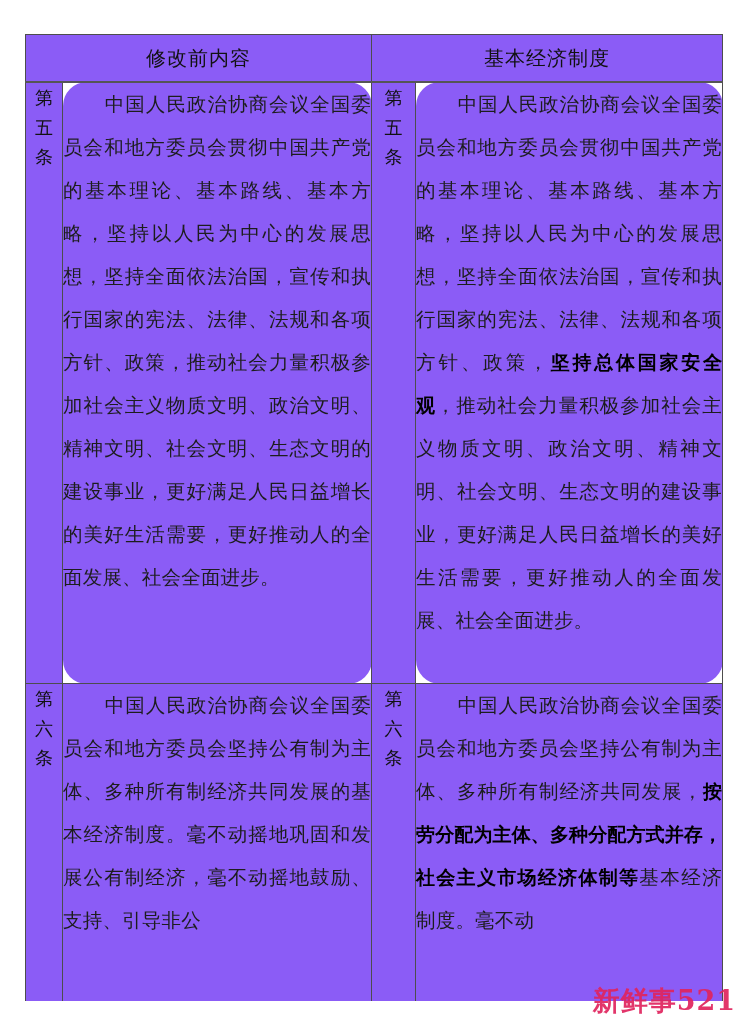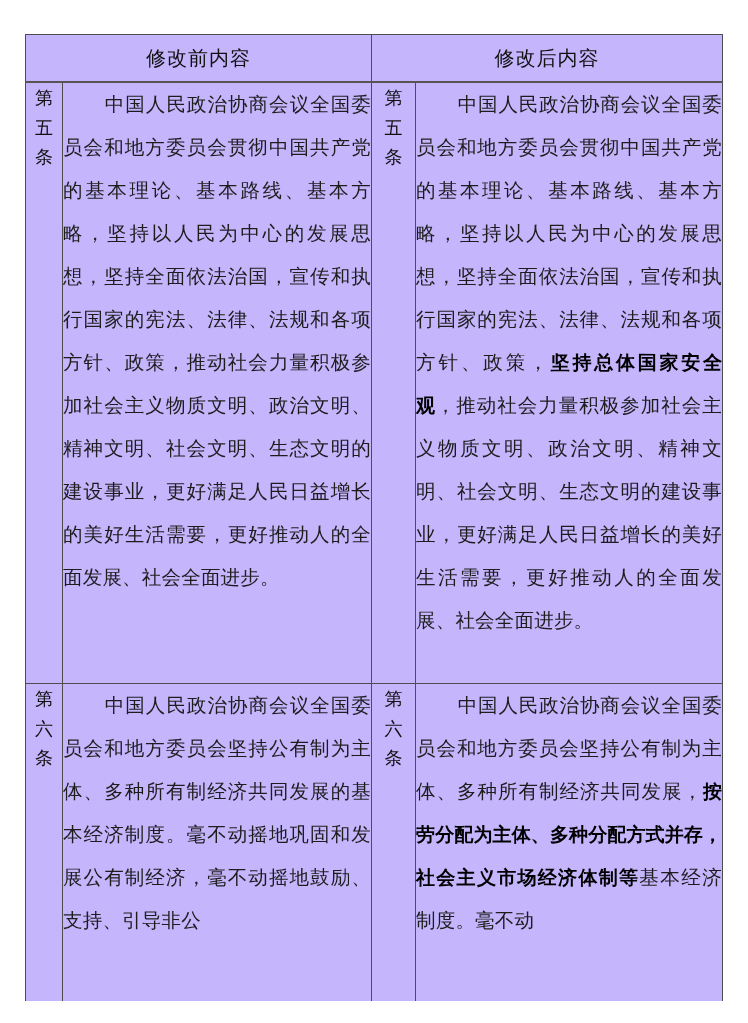--- a/index.html
+++ b/index.html
@@ -30,21 +30,21 @@
     left: 25px;
     top: 34px;
     width: 697px;
     border-collapse: collapse;
     table-layout: fixed;
   }
   .doc-table td {
     border: 1px solid #4d4d4d;
     padding: 0;
     vertical-align: top;
-    background: #c4b5fd;
+    background: #8b5cf6;
   }
 
   
   .hdr-cell {
     height: 46px;
     text-align: center;
     vertical-align: middle;
     font-size: 20px;
     letter-spacing: 1px;
     font-family: "DejaVu Serif", "Liberation Serif", serif;
@@ -99,21 +99,21 @@
   }
   .para b.ins {
     font-family: "DejaVu Sans", "Liberation Sans", sans-serif;
     font-weight: 700;
     font-size: 19px;
     letter-spacing: 0;
     color: #000000;
   }
 
   
-  .row-5 .text-cell { height: 600px; }
+  .row-5 .text-cell { height: 600px; border-radius: 24px; }
   .row-6 .text-cell { height: 330px; margin-left: 20px; }
 
   
   .watermark {
     position: absolute;
     right: 12px;
     bottom: 4px;
     font-size: 27px;
     font-weight: 700;
     font-family: "DejaVu Serif", "Liberation Serif", serif;
@@ -145,21 +145,21 @@
       <col style="width:44px">
       <col style="width:307px">
     </colgroup>
     <tbody>
 
       <tr>
         <td class="hdr-cell" colspan="2">
           <span class="hdr-inner">修改前内容</span>
         </td>
         <td class="hdr-cell" colspan="2">
-          <span class="hdr-inner">修改后内容</span>
+          <span class="hdr-inner">基本经济制度</span>
         </td>
       </tr>
 
       <tr class="row-5">
         <td class="label-cell">
           <span class="label-vert">
               <span>第</span>
               <span>五</span>
               <span>条</span>
             </span>
@@ -199,14 +199,15 @@
         </td>
         <td class="text-cell">
           <p class="para"><span class="indent"></span><span>中国人民政治协商会议全国委员会和地方委员会坚持公有制为主体、多种所有制经济共同发展，</span><b class="ins">按劳分配为主体、多种分配方式并存，社会主义市场经济体制等</b><span>基本经济制度。毫不动</span></p>
         </td>
       </tr>
     </tbody>
   </table>
 
   <div class="bottom-clip"></div>
 
+  <div class="watermark">新鲜事521</div>
 
 </div>
 
 </body></html>

